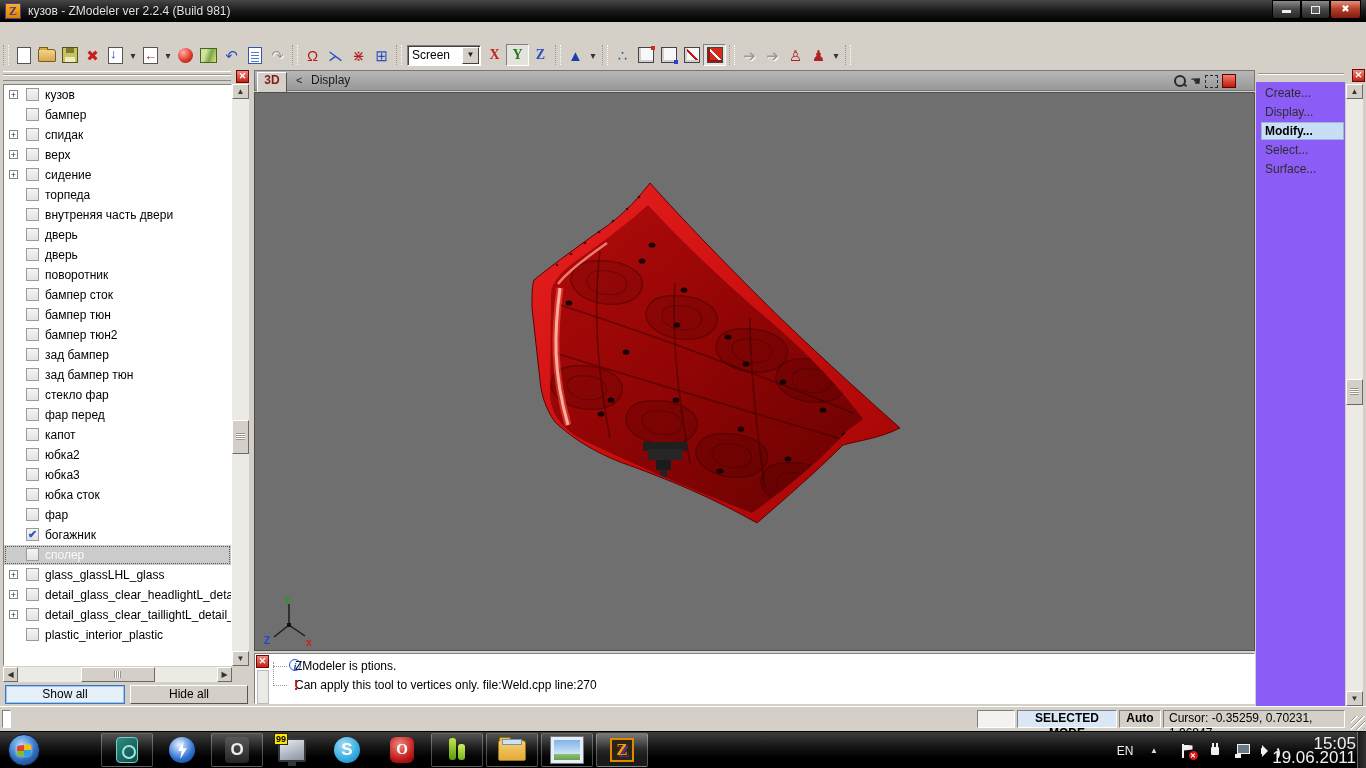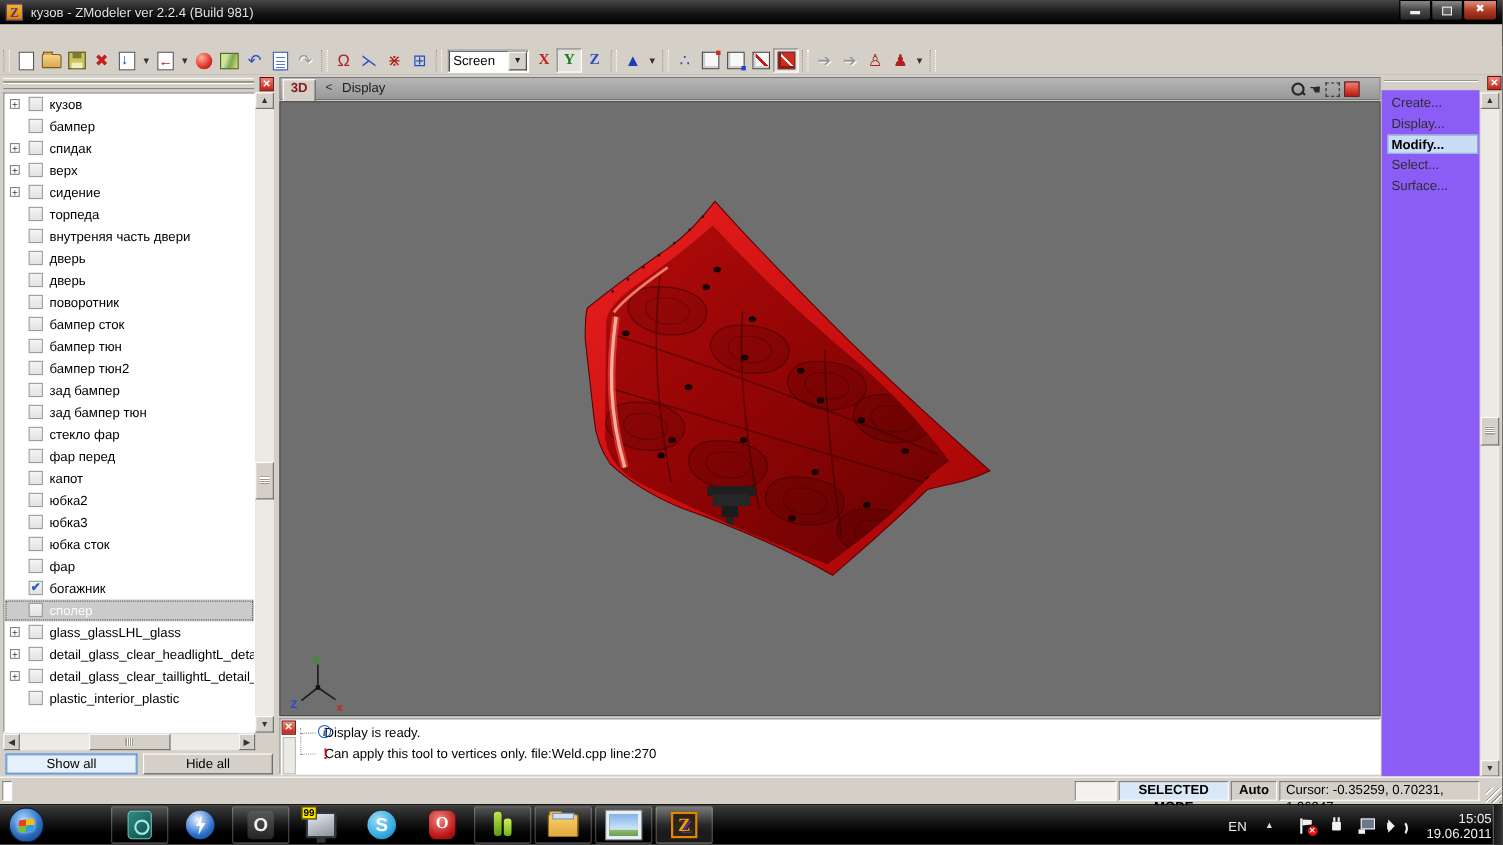--- a/index.html
+++ b/index.html
@@ -203,21 +203,21 @@
   .plugshape::after{content:"";position:absolute;left:3px;top:0px;width:2px;height:4px;background:#f0f0f0;box-shadow:4px 0 0 #f0f0f0;}
   #tray-net{right:114px;width:20px;}
   .netshape{position:relative;width:15px;height:14px;}
   .netshape::before{content:"";position:absolute;left:2px;top:0;width:11px;height:8px;border:1px solid #f0f0f0;background:#6a7a88;}
   .netshape::after{content:"";position:absolute;left:0px;bottom:0px;width:6px;height:4px;background:#f0f0f0;}
   #tray-vol{right:88px;width:20px;}
   .volshape{position:relative;width:15px;height:14px;}
   .volshape::before{content:"";position:absolute;left:0;top:4px;width:4px;height:6px;background:#f0f0f0;}
   .volshape::after{content:"";position:absolute;left:1px;top:1px;border-left:6px solid #f0f0f0;border-top:6px solid transparent;border-bottom:6px solid transparent;}
   .volwave{position:absolute;left:8px;top:2px;width:7px;height:10px;border:2px solid transparent;border-right-color:#f0f0f0;border-radius:50%;}
-  #tray-clock{right:10px;width:74px;flex-direction:column;font-size:12px;line-height:14px;align-items:flex-end;}
+  #tray-clock{right:10px;width:74px;flex-direction:column;font-size:17px;line-height:14px;align-items:flex-end;}
   #show-desktop{position:absolute;right:0;top:0;width:8px;height:37px;background:linear-gradient(90deg,#1a1a1a,#333);border-left:1px solid #666;}
 </style>
 </head>
 <body>
 
 <div id="screen">
 
   <div id="titlebar">
     <div class="appicon">Z</div>
     <div class="title">кузов - ZModeler ver 2.2.4 (Build 981)</div>
@@ -597,21 +597,21 @@
         <text x="3" y="53" fill="#2244dd" font-size="10" font-weight="bold">Z</text>
         <text x="45" y="55" fill="#cc2211" font-size="10" font-weight="bold">x</text>
       </svg>
     </div>
 
     <div id="log">
       <div class="panel-x" id="log-x">✕</div>
       <div id="log-strip"></div>
       <div class="log-tree"></div>
       <div id="log-msgs">
-          <div class="log-row"><span class="log-ico ico-info">i</span><span>Display is ready.</span></div>
+          <div class="log-row"><span class="log-ico ico-info">i</span><span>ZModeler is ptions.</span></div>
           <div class="log-row"><span class="log-ico ico-warn">!</span><span>Can apply this tool to vertices only. file:Weld.cpp line:270</span></div>
         </div>
     </div>
 
     <div id="right-grip"></div>
     <div class="panel-x" id="right-x">✕</div>
     <div id="right-panel">
         <div class="rmenu-item">Create...</div>
         <div class="rmenu-item">Display...</div>
         <div class="rmenu-item selected">Modify...</div>

